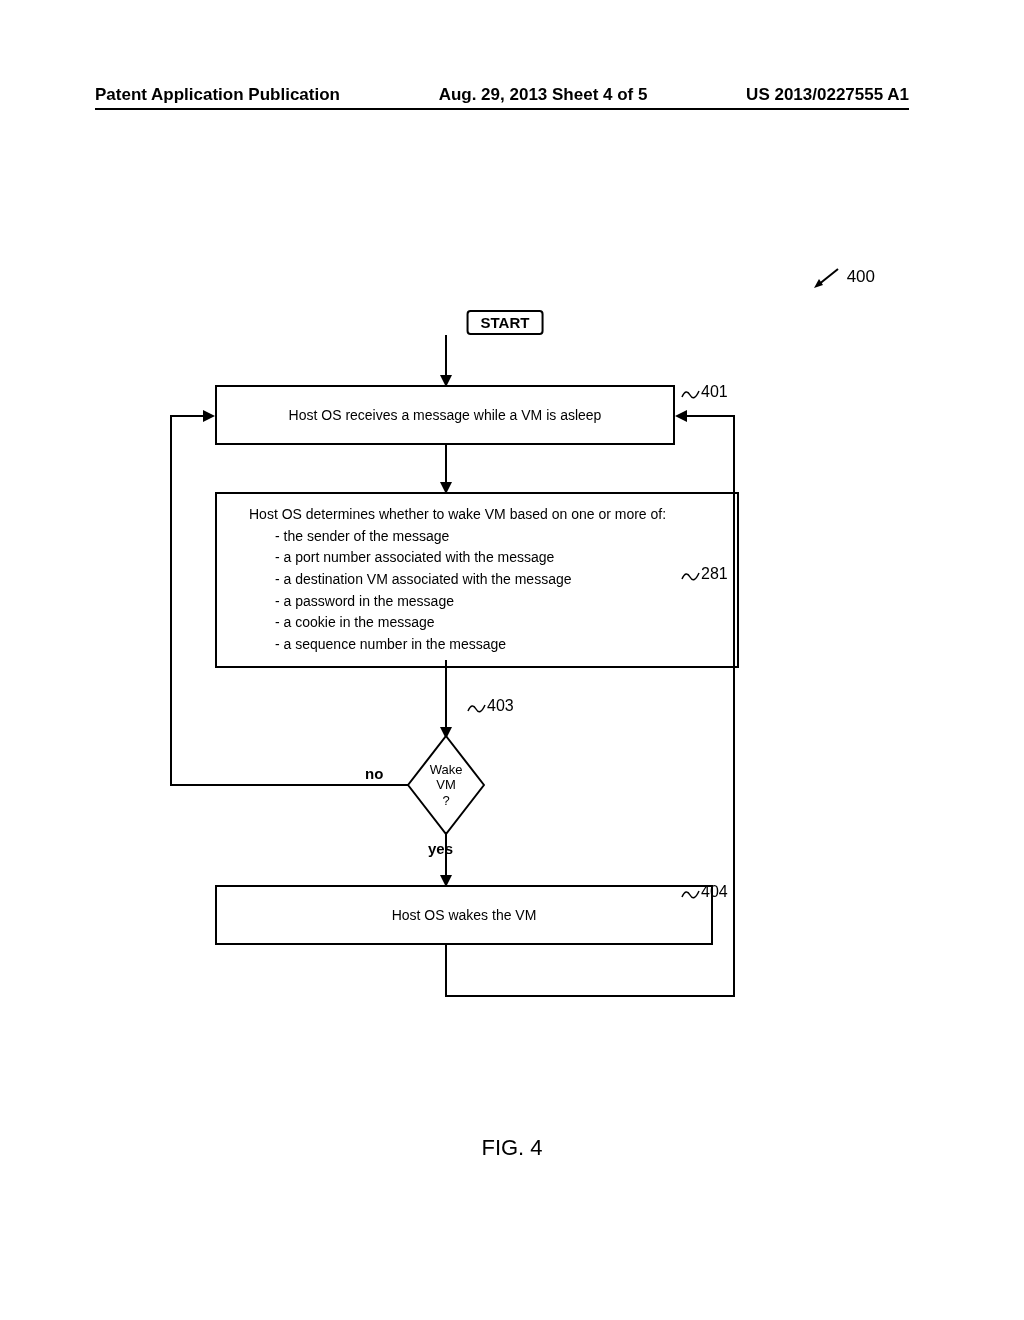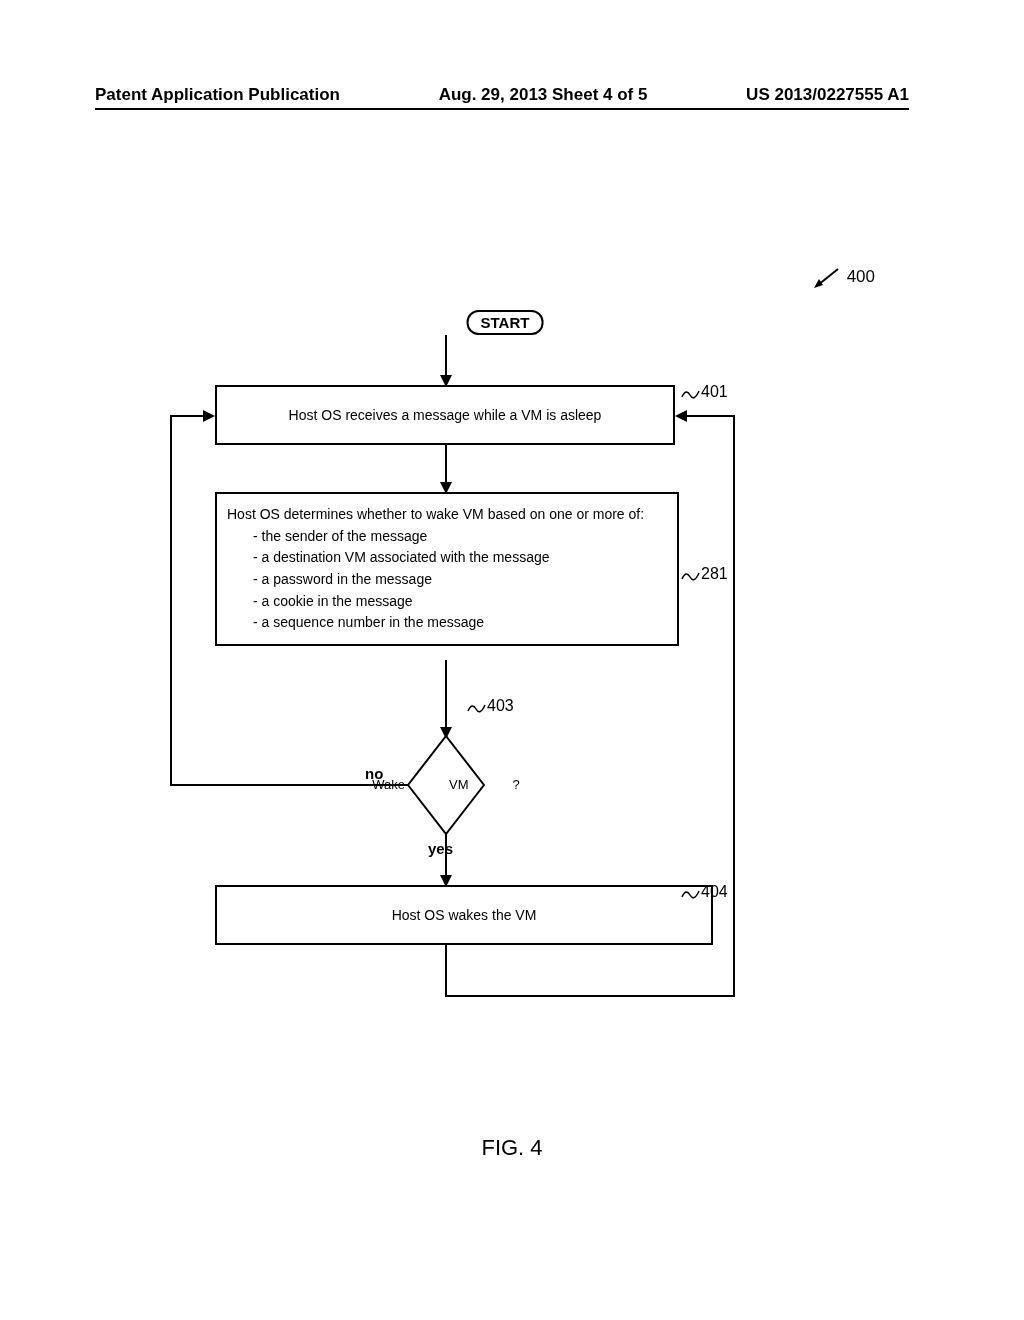--- a/index.html
+++ b/index.html
@@ -49,21 +49,21 @@
     }
     .ref-arrow svg {
       margin-right: 5px;
     }
     .start-box {
       position: absolute;
       top: 45px;
       left: 50%;
       transform: translateX(-50%);
       border: 2px solid black;
-      border-radius: 12px;
+      border-radius: 4px;
       padding: 2px 12px;
       font-size: 15px;
       font-weight: bold;
       background: white;
     }
     .box {
       position: absolute;
       border: 2px solid black;
       background: white;
       font-size: 14px;
@@ -74,22 +74,22 @@
       width: 460px;
       height: 60px;
       display: flex;
       align-items: center;
       justify-content: center;
       text-align: center;
     }
     .box-402 {
       top: 227px;
       left: 40px;
-      width: 464px;
-      padding: 10px 10px;
+      width: 524px;
+      padding: 10px 32px;
       line-height: 1.55;
     }
     .box-404 {
       top: 620px;
       left: 40px;
       width: 498px;
       height: 60px;
       display: flex;
       align-items: center;
       justify-content: center;
@@ -113,28 +113,27 @@
     .diamond-shape-container svg {
       position: absolute;
     }
     .diamond-text {
       position: absolute;
       top: 0;
       left: 0;
       width: 78px;
       height: 100px;
       display: flex;
-      flex-direction: row;
+      flex-direction: column;
       align-items: center;
       justify-content: center;
       font-size: 13px;
       line-height: 1.2;
       text-align: center;
       z-index: 2;
-      gap: 44px;
     }
     .label {
       position: absolute;
       font-size: 15px;
     }
     .ref-label {
       position: absolute;
       font-size: 16px;
       display: flex;
       align-items: flex-end;
@@ -212,20 +211,21 @@
     <span>401</span>
   </div>
 
   <div class="arrow-line" style="top:180px; left:270px; width:2px; height:40px;"></div>
   <div class="arrowhead arrowhead-down" style="top:217px; left:265px;"></div>
 
   <div class="box box-402">
     <div>Host OS determines whether to wake VM based on one or more of:</div>
     <div style="padding-left:26px;">
       <div>- the sender of the message</div>
+      <div>- a port number associated with the message</div>
       <div>- a destination VM associated with the message</div>
       <div>- a password in the message</div>
       <div>- a cookie in the message</div>
       <div>- a sequence number in the message</div>
     </div>
   </div>
   <div class="ref-label" style="top:300px; left:506px;">
     <svg width="20" height="16" class="squiggle">
         <path d="M1,12 Q5,3 9,10 Q13,17 18,6" stroke="black" stroke-width="1.5" fill="none"></path>
       </svg>

